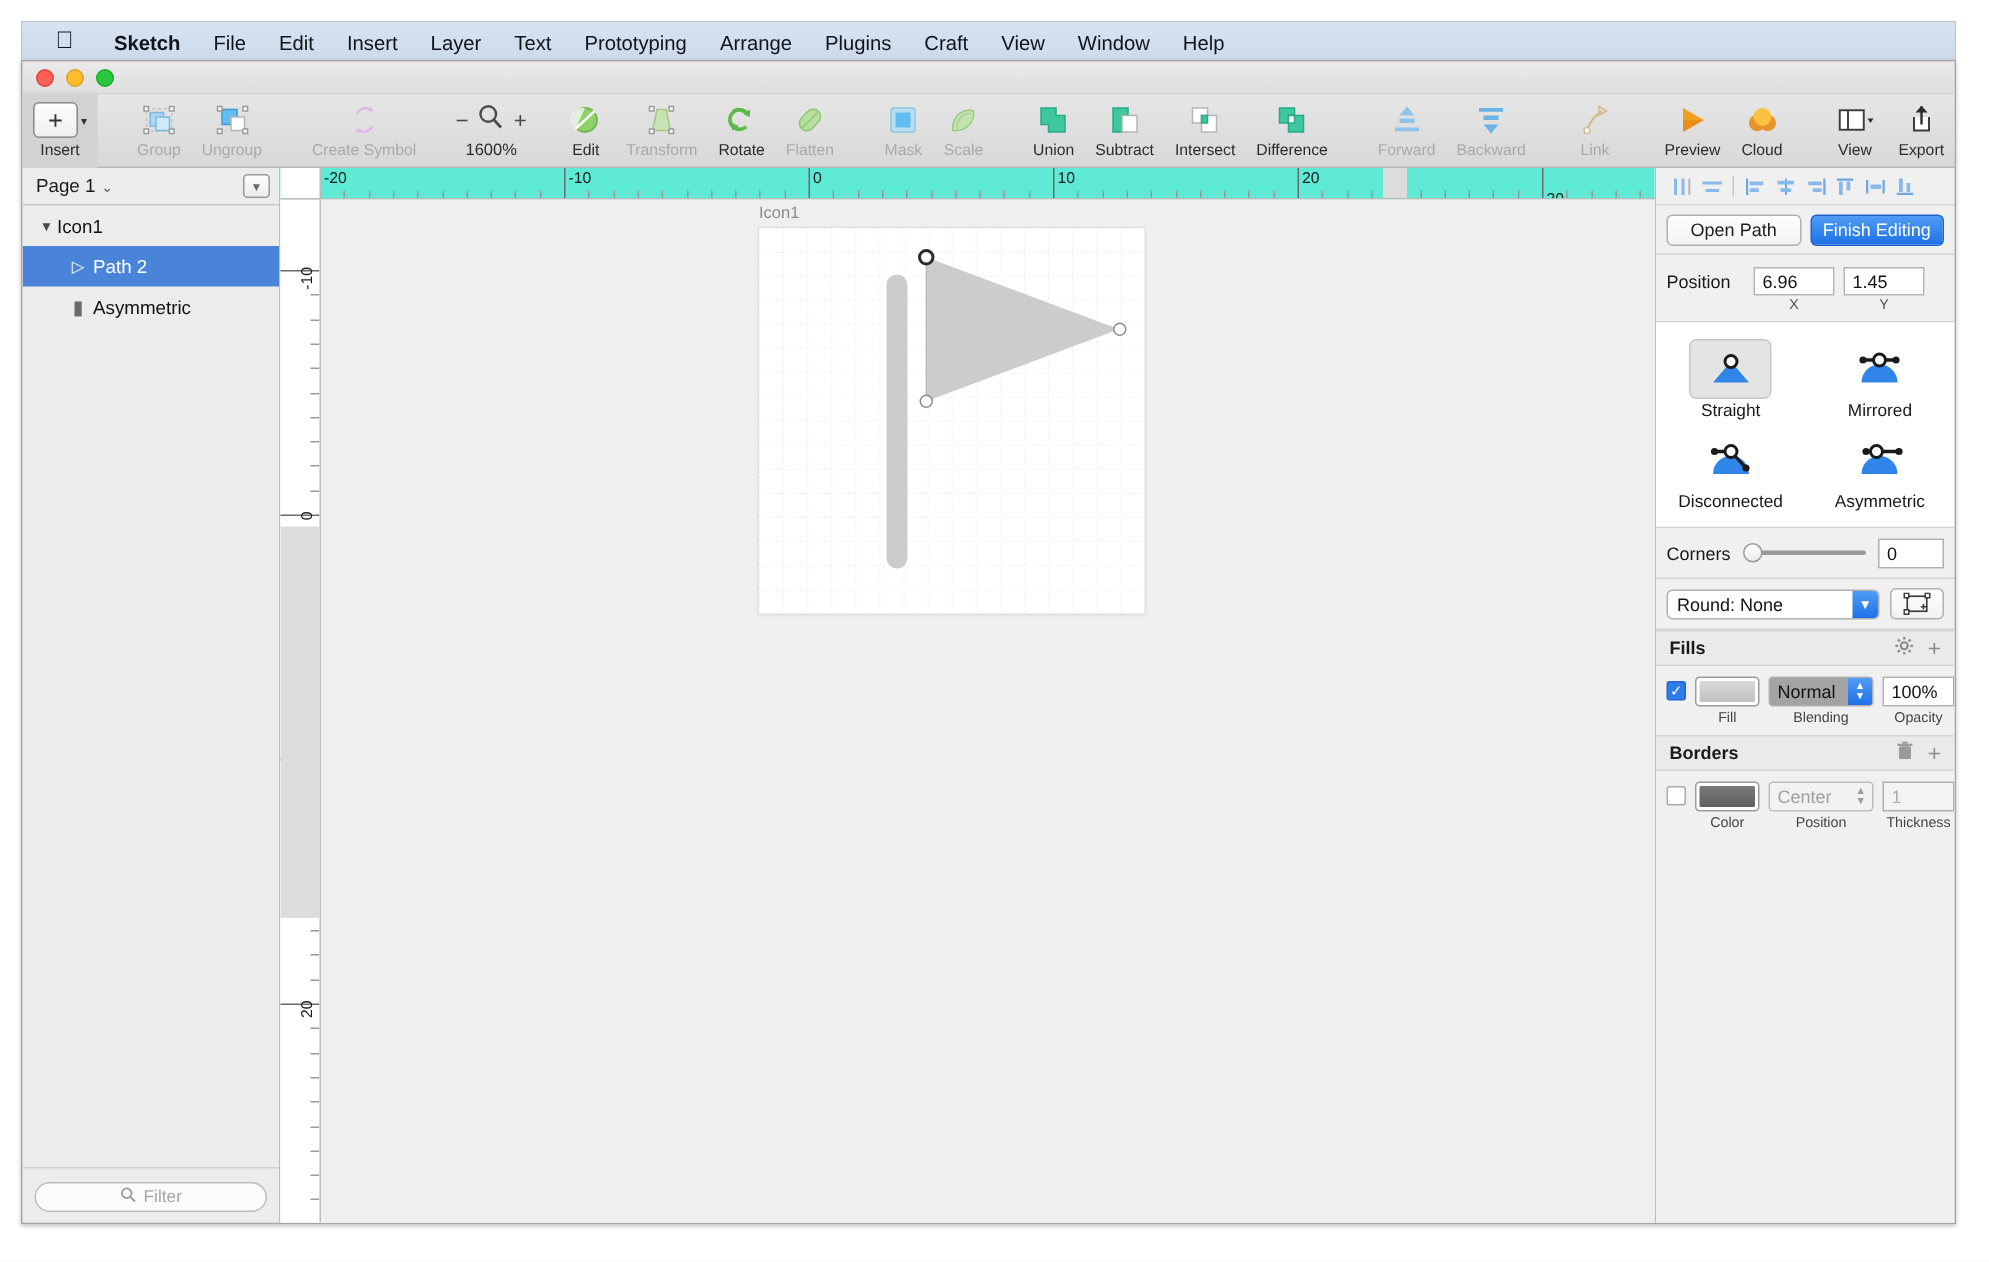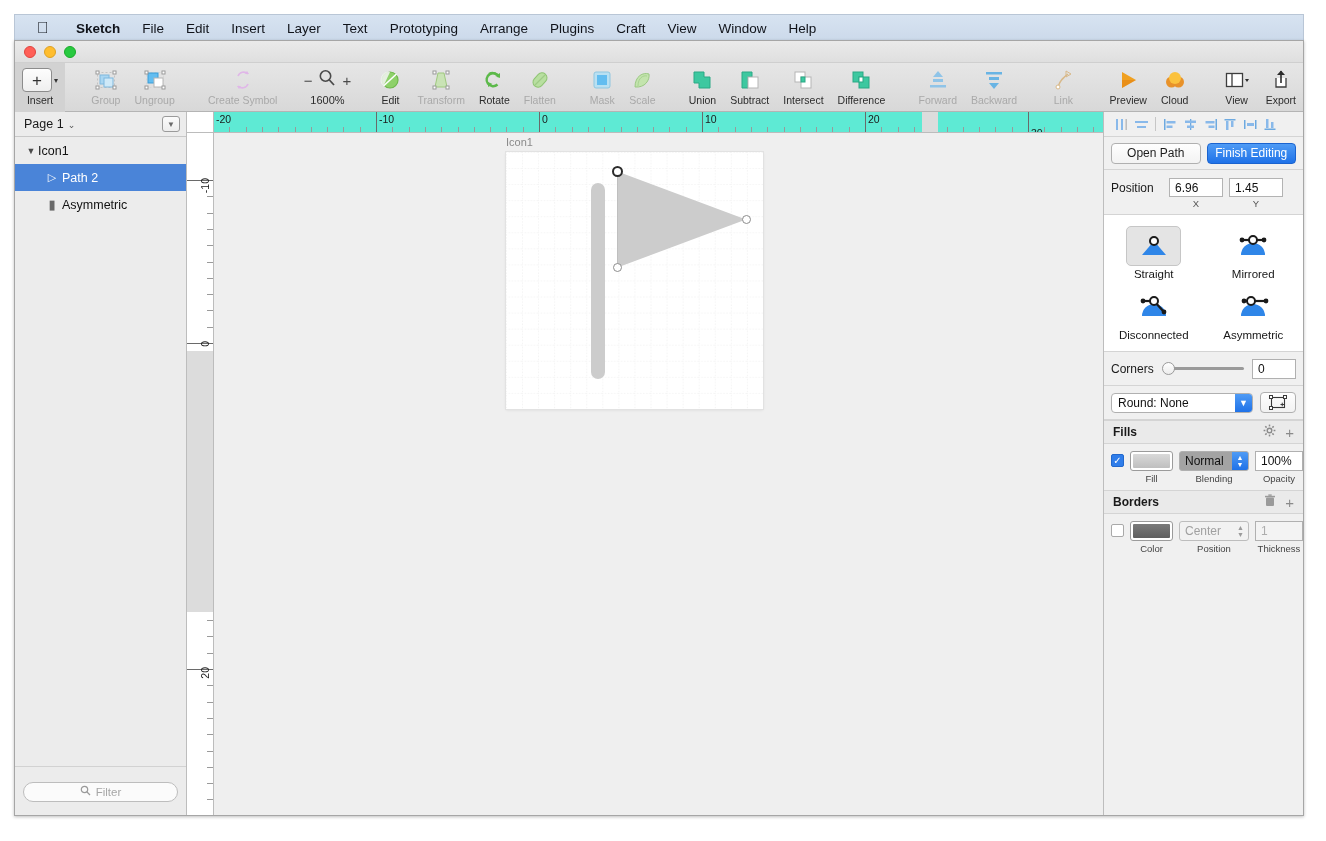--- a/index.html
+++ b/index.html
@@ -92,21 +92,21 @@
   .pagename .chev { font-size:9px; color:#555; margin-left:4px; }
   .pagebtn { width:18px; height:16px; border:1px solid #9a9a9a; border-radius:3px;
              background:linear-gradient(#fbfbfb,#ededed);
              display:flex; align-items:center; justify-content:center; }
   .pagebtn .ic { font-size:8px; color:#6a6a6a; }
   .layerlist { flex:1; overflow:hidden; }
   .lrow { height:27px; display:flex; align-items:center; font-size:12.5px; color:#121212; }
   .lrow.sel { background:#4a84d8; color:#fff; }
   .lrow .disc { width:14px; font-size:9px; color:#4a4a4a; text-align:center; }
   .lrow .lic { width:20px; text-align:center; font-size:11px; }
-  .filterwrap { height:50px; display:flex; align-items:center; justify-content:center;
+  .filterwrap { height:38px; display:flex; align-items:center; justify-content:center;
                 border-top:1px solid #d2d2d2; }
   .filterbox { width:155px; height:20px; border:1px solid #bdbdbd; border-radius:10px;
                background:#fbfbfb; display:flex; align-items:center; justify-content:center;
                gap:5px; font-size:11.5px; color:#a6a6a6; }
 
   
   .canvaswrap { flex:1; position:relative; background:#fff; }
   .hruler { position:absolute; top:0; left:0; right:0; height:21px;
             background:#5eead4; border-bottom:1px solid #bcbcbc; overflow:hidden; }
   .vruler { position:absolute; top:21px; left:0; bottom:0; width:27px;

